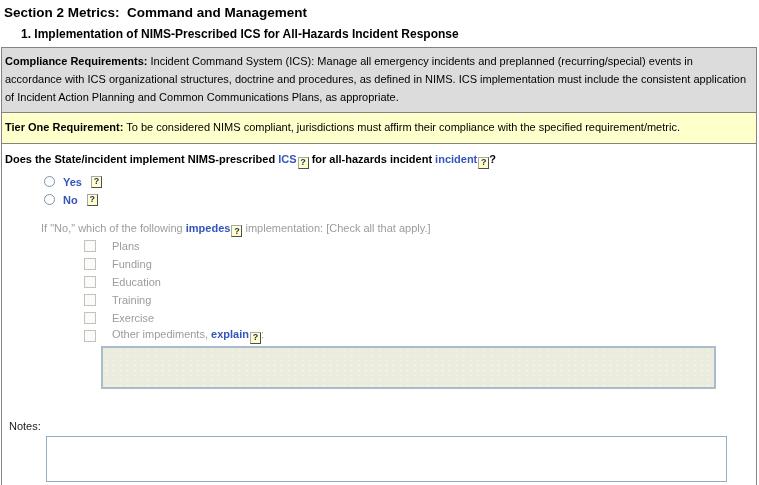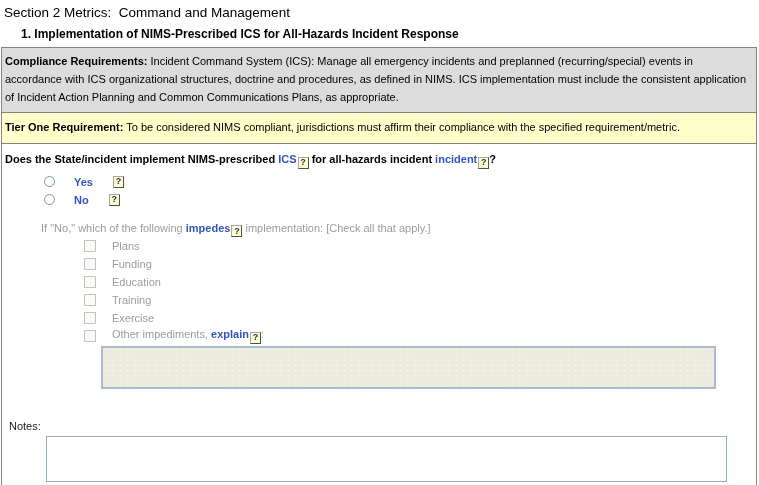--- a/index.html
+++ b/index.html
@@ -5,21 +5,21 @@
   * { box-sizing: border-box; }
   html,body { margin:0; padding:0; }
   body {
     width:759px; height:485px;
     background:#ffffff;
     font-family:"Liberation Sans", sans-serif;
     font-size:11px; color:#000;
     overflow:hidden;
   }
   .page-title {
-    font-size:13.5px; font-weight:normal;
+    font-size:13.5px; font-weight:bold;
     margin:5px 0 0 4px;
     white-space:pre-wrap;
   }
   .page-subtitle {
     font-size:12px; font-weight:bold;
     margin:7px 0 6px 21px;
     white-space:pre-wrap;
   }
   .outer {
     margin:0 2px 0 1px;
@@ -61,21 +61,21 @@
     color:#2B2B66;
     font-size:9px; font-weight:bold;
     line-height:1;
     margin-left:1px;
     vertical-align:-2px;
     cursor:pointer;
   }
   .radio-row {
     margin-left:39px;
     height:18px;
-    display:flex; align-items:center; gap:19px;
+    display:flex; align-items:center; gap:8px;
   }
   .radio {
     width:11px; height:11px;
     border:1px solid #7E94A8;
     border-radius:50%;
     background:#fff;
     display:inline-block;
     cursor:pointer;
   }
   .radio-label { color:#3355BB; font-weight:bold; }

